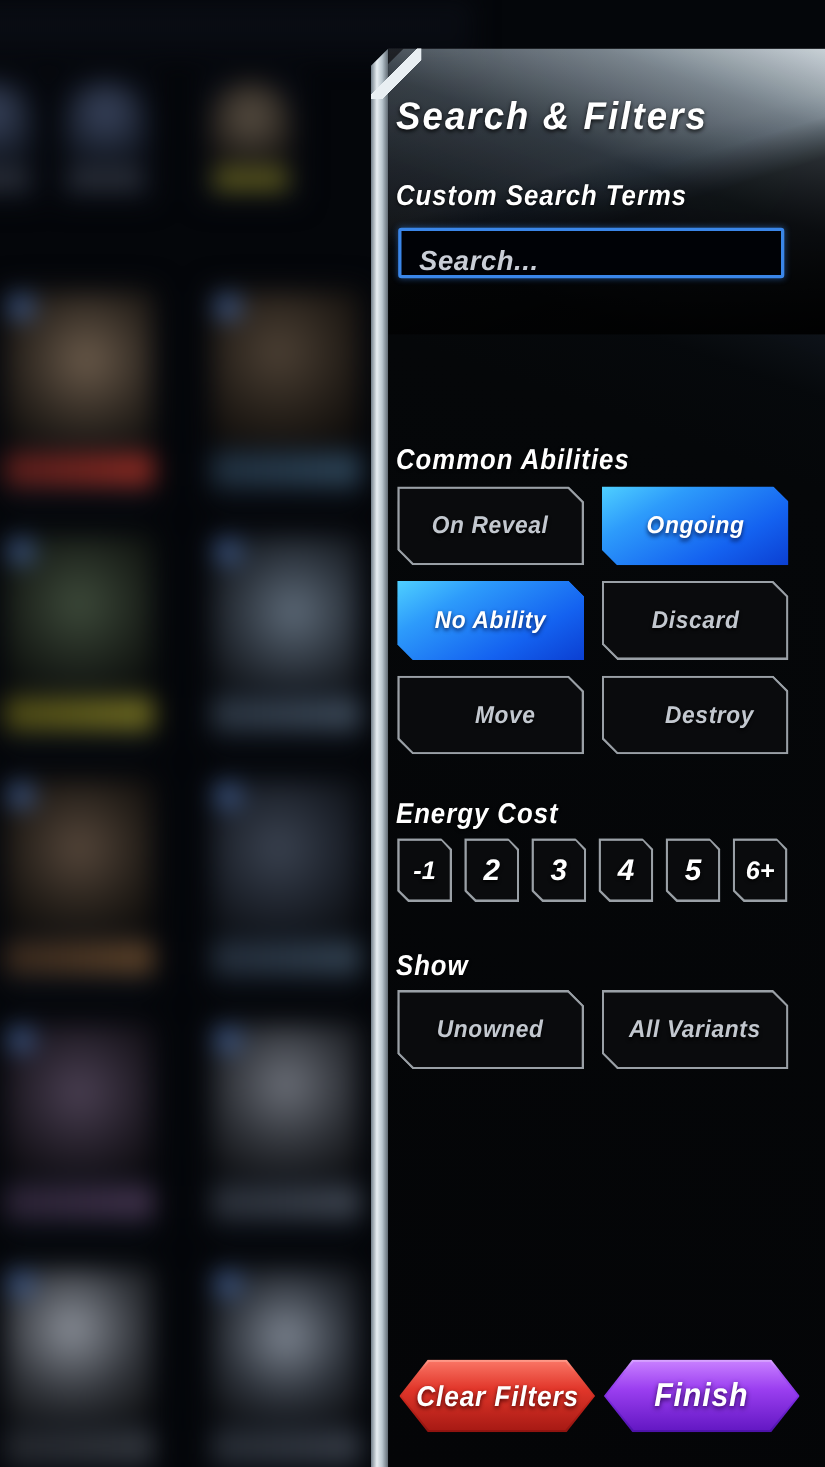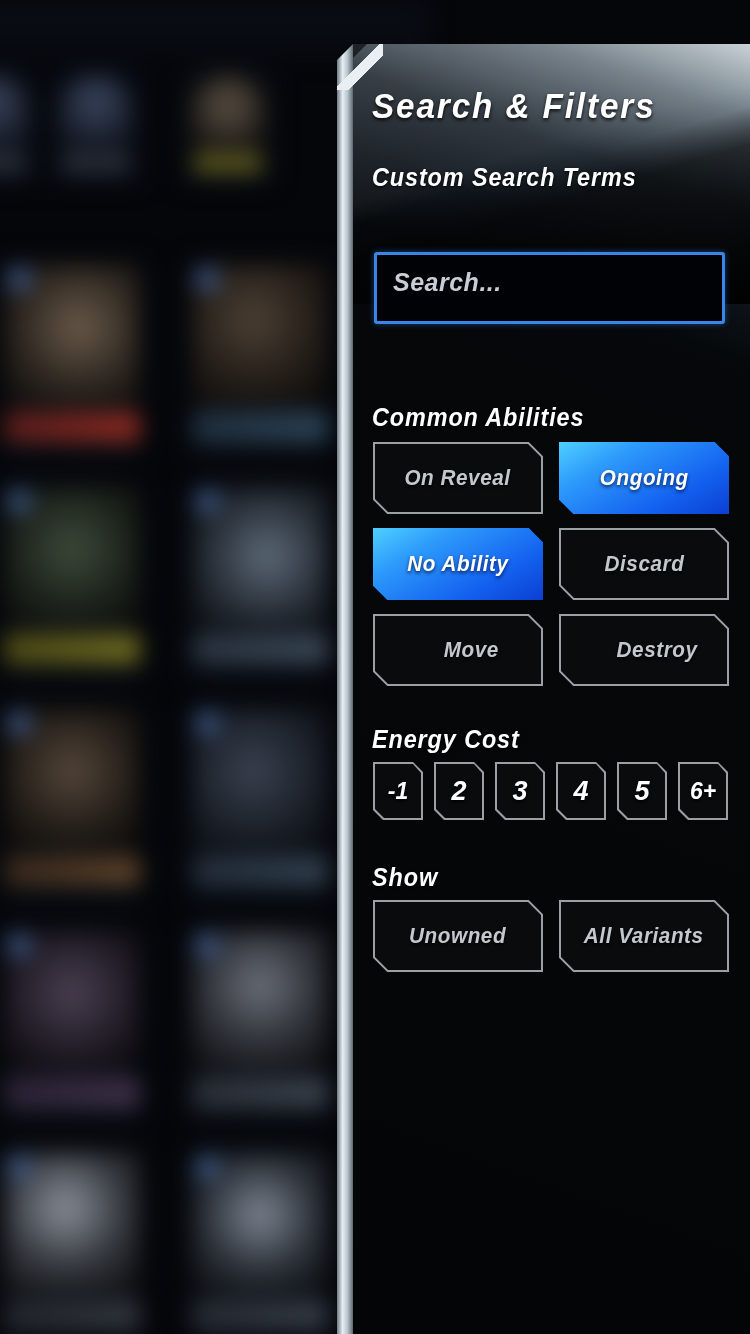--- a/index.html
+++ b/index.html
@@ -124,21 +124,21 @@
   #panel-sheen {
     position: absolute;
     left: 353px; top: 44px;
     width: 397px; height: 260px;
     background: linear-gradient(163deg, rgba(255,255,255,0.10) 0%, rgba(255,255,255,0.05) 42%, rgba(0,0,0,0.0) 48%, rgba(0,0,0,0.55) 58%, rgba(0,0,0,0.95) 100%);
     pointer-events: none;
   }
 
   #content {
     position: absolute;
-    left: 353px; top: 44px;
+    left: 341px; top: 44px;
     width: 397px; height: 1290px;
   }
 
   
   .ttl {
     font-family: "Liberation Sans", sans-serif;
     font-weight: bold;
     font-style: italic;
     color: #ffffff;
     letter-spacing: 1.5px;
@@ -162,27 +162,26 @@
     transform: scaleX(0.9);
     transform-origin: left center;
     text-shadow: 0 1px 3px rgba(0,0,0,0.9);
   }
 
   
   #search-label { position: absolute; left: 19px; top: 118px; }
   #search-box {
     position: absolute;
     left: 21px; top: 163px;
-    width: 351px; height: 72px;
+    width: 351px; height: 46px;
     background: #000206;
     border: 3px solid #3a86e8;
     border-radius: 3px;
     box-sizing: border-box;
     box-shadow: 0 0 6px rgba(58,134,232,0.45);
-    margin-top: 45px;
   }
   #search-input {
     position: absolute;
     left: 14px; top: 0;
     width: 320px; height: 52px;
     background: transparent;
     border: none;
     outline: none;
     color: #dfe4ea;
     font-family: "Liberation Sans", sans-serif;
@@ -560,15 +559,25 @@
         <span class="lbl">Unowned</span>
       </div>
       <div class="ab-btn off ab-r0 ab-c1">
         <div class="inner">
             <div class="inner2"></div>
           </div>
         <span class="lbl">All Variants</span>
       </div>
     </div>
 
+    <div id="footer">
+      <div class="hex-btn" id="clear-filters-button">
+        <div class="rim"></div>
+        <span class="hex-label">Clear Filters</span>
+      </div>
+      <div class="hex-btn" id="finish-button">
+        <div class="rim"></div>
+        <span class="hex-label">Finish</span>
+      </div>
+    </div>
 
   </div>
 </div>
 
 </body></html>

